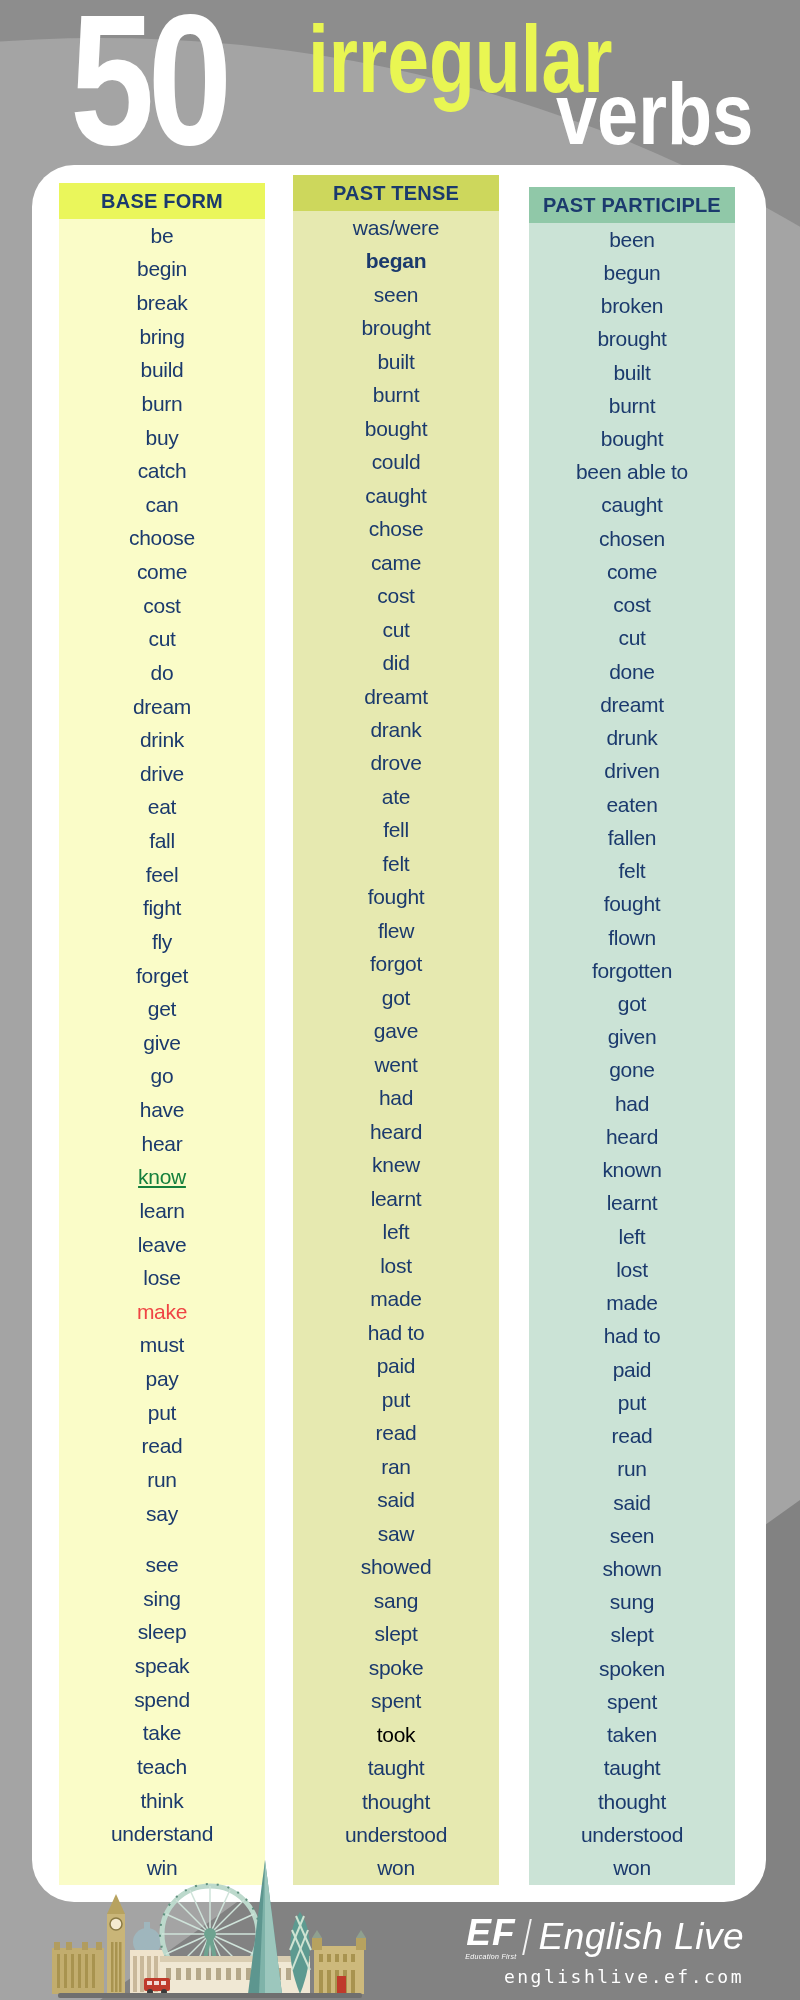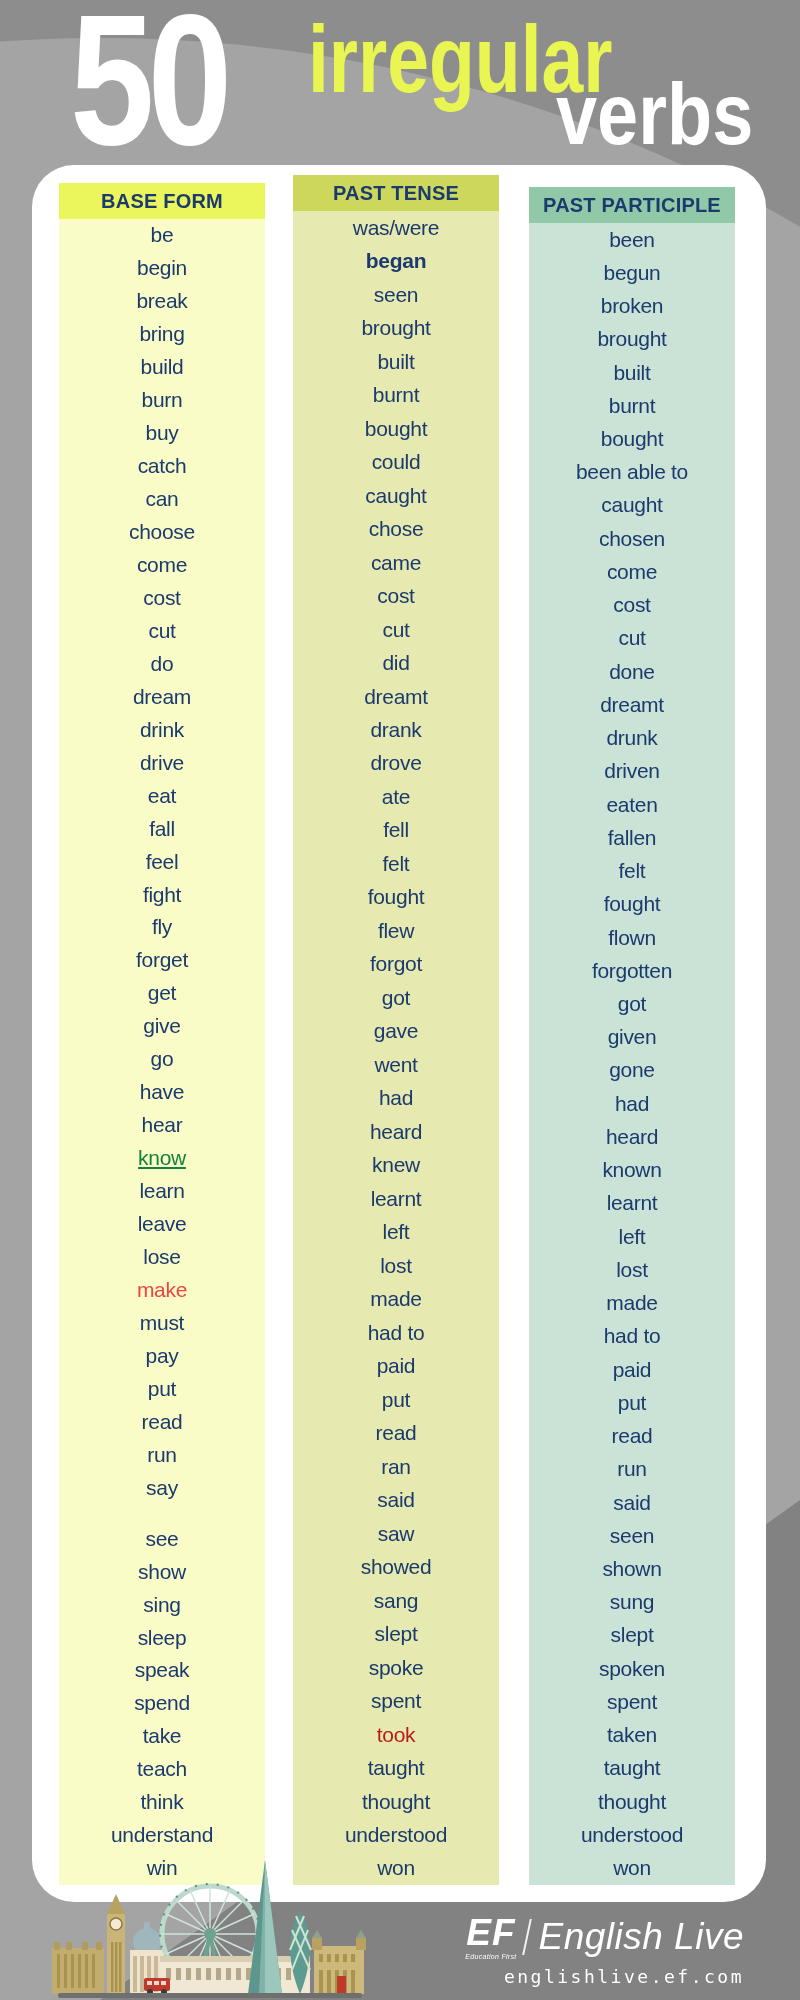--- a/index.html
+++ b/index.html
@@ -113,21 +113,20 @@
           <div class="cell" style="color: rgb(27, 58, 109);">leave</div>
           <div class="cell" style="color: rgb(27, 58, 109);">lose</div>
           <div class="cell" style="color: #ef4444;">make</div>
           <div class="cell" style="color: rgb(27, 58, 109);">must</div>
           <div class="cell" style="color: rgb(27, 58, 109);">pay</div>
           <div class="cell" style="color: rgb(27, 58, 109);">put</div>
           <div class="cell" style="color: rgb(27, 58, 109);">read</div>
           <div class="cell" style="color: rgb(27, 58, 109);">run</div>
           <div class="cell" style="color: rgb(27, 58, 109);">say</div>
           <div class="cell" style="color: rgb(27, 58, 109); margin-top: 18px;">see</div>
-          <div class="cell" style="color: rgb(27, 58, 109);">show</div>
           <div class="cell" style="color: rgb(27, 58, 109);">sing</div>
           <div class="cell" style="color: rgb(27, 58, 109);">sleep</div>
           <div class="cell" style="color: rgb(27, 58, 109);">speak</div>
           <div class="cell" style="color: rgb(27, 58, 109);">spend</div>
           <div class="cell" style="color: rgb(27, 58, 109);">take</div>
           <div class="cell" style="color: rgb(27, 58, 109);">teach</div>
           <div class="cell" style="color: rgb(27, 58, 109);">think</div>
           <div class="cell" style="color: rgb(27, 58, 109);">understand</div>
           <div class="cell" style="color: rgb(27, 58, 109);">win</div>
         </div>
@@ -173,21 +172,21 @@
           <div class="cell" style="color: rgb(27, 58, 109);">put</div>
           <div class="cell" style="color: rgb(27, 58, 109);">read</div>
           <div class="cell" style="color: rgb(27, 58, 109);">ran</div>
           <div class="cell" style="color: rgb(27, 58, 109);">said</div>
           <div class="cell" style="color: rgb(27, 58, 109);">saw</div>
           <div class="cell" style="color: rgb(27, 58, 109);">showed</div>
           <div class="cell" style="color: rgb(27, 58, 109);">sang</div>
           <div class="cell" style="color: rgb(27, 58, 109);">slept</div>
           <div class="cell" style="color: rgb(27, 58, 109);">spoke</div>
           <div class="cell" style="color: rgb(27, 58, 109);">spent</div>
-          <div class="cell" style="color: #b91c1c;">took</div>
+          <div class="cell" style="color: #000000;">took</div>
           <div class="cell" style="color: rgb(27, 58, 109);">taught</div>
           <div class="cell" style="color: rgb(27, 58, 109);">thought</div>
           <div class="cell" style="color: rgb(27, 58, 109);">understood</div>
           <div class="cell" style="color: rgb(27, 58, 109);">won</div>
         </div>
     </div>
     <div class="col col-3">
       <div class="col-header" style="background: rgb(144, 200, 168); color: rgb(27, 58, 109);">PAST PARTICIPLE</div>
       <div class="col-body" style="background: rgb(203, 227, 214);">
           <div class="cell" style="color: rgb(27, 58, 109);">been</div>

